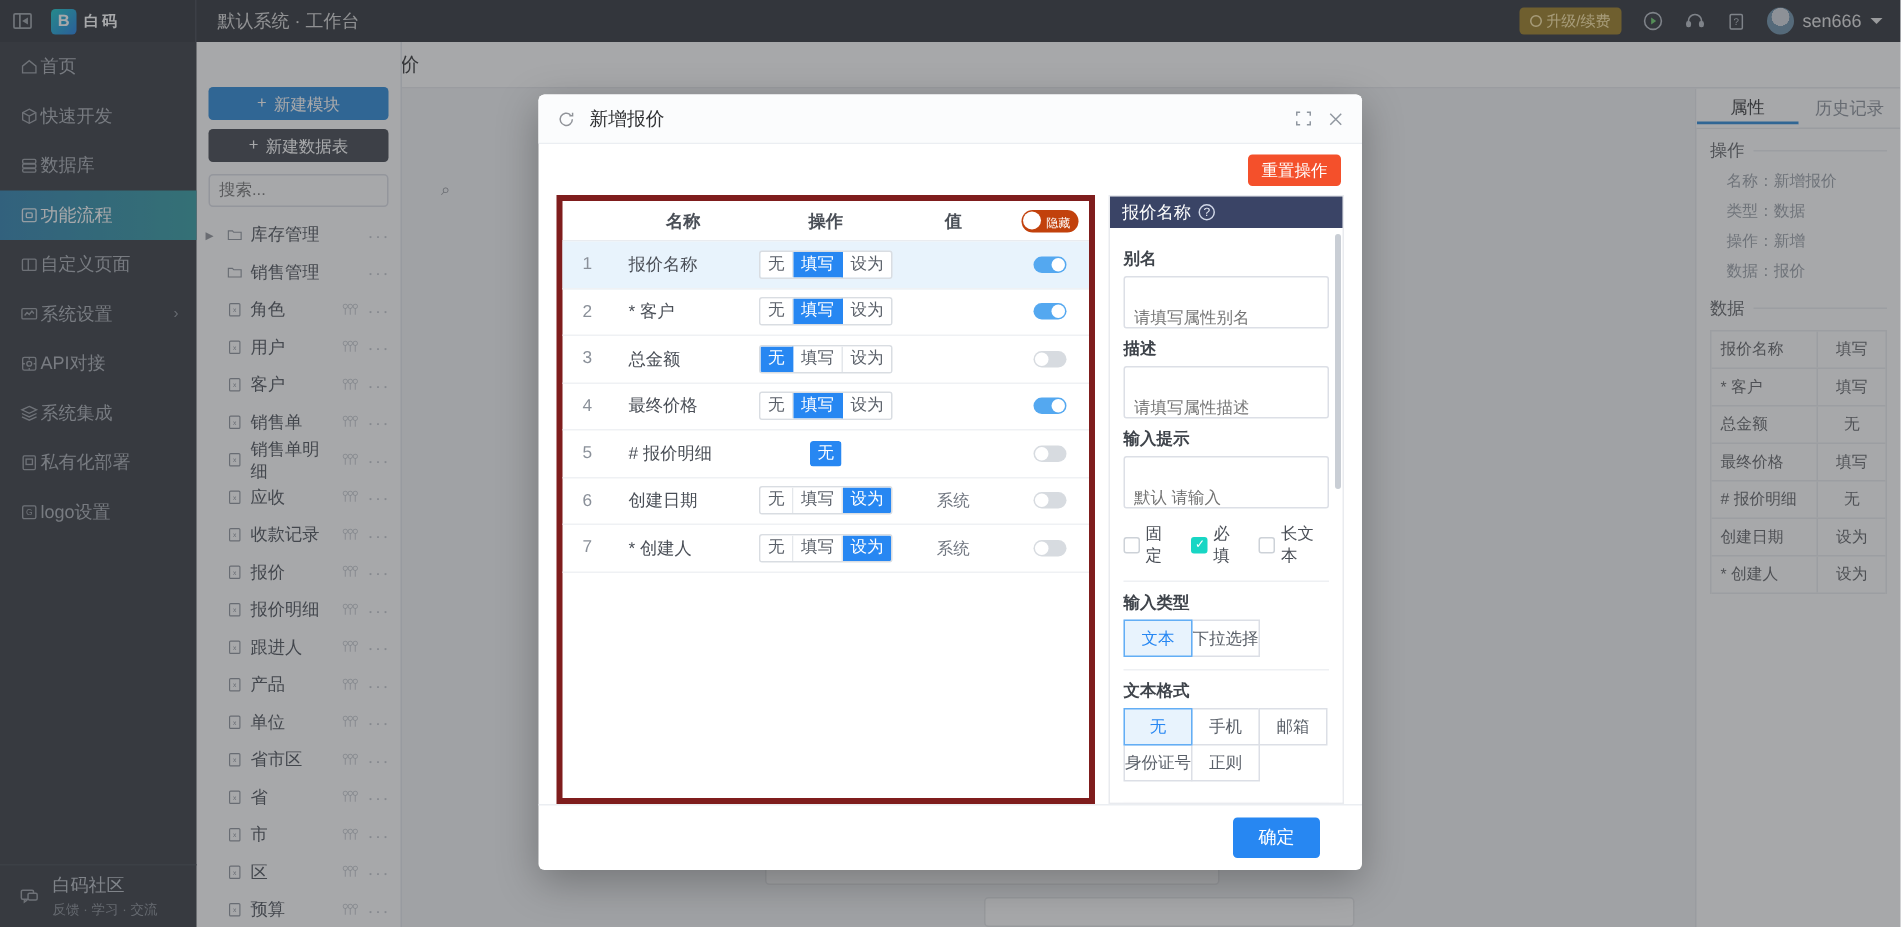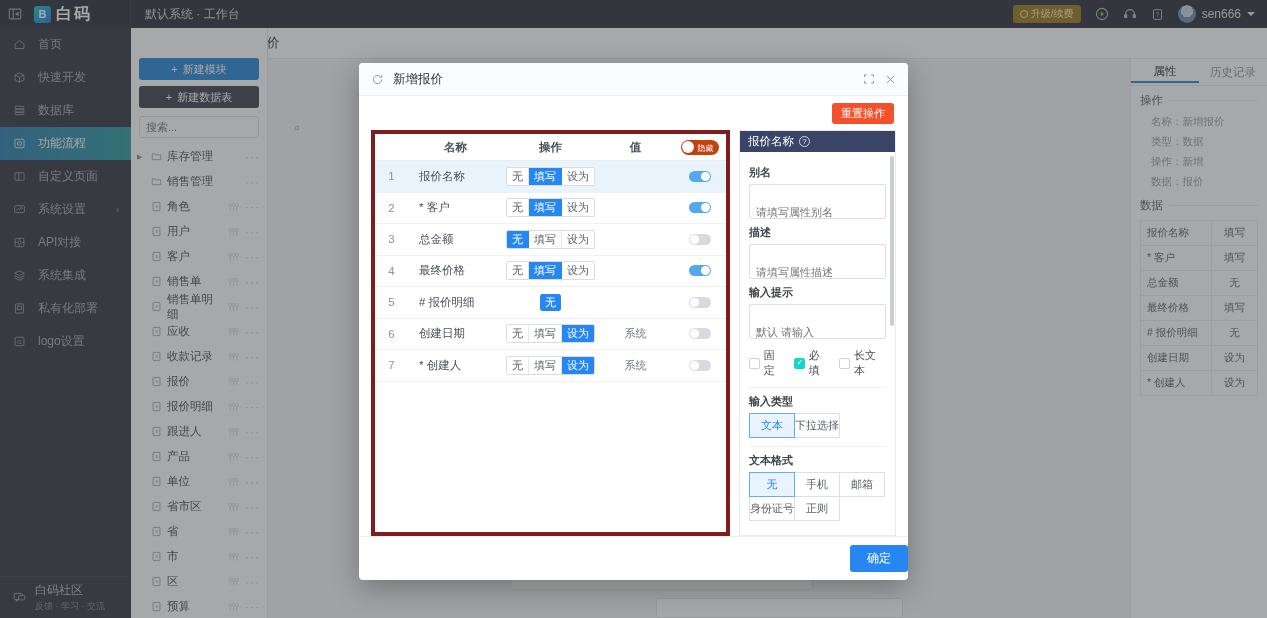--- a/index.html
+++ b/index.html
@@ -20,21 +20,21 @@
     color: #e8e8e8; z-index: 60;
   }
   .tb-collapse { width: 30px; display: flex; align-items: center; justify-content: center;
     color: #9aa0a6; cursor: pointer; }
   .tb-logo { display: flex; align-items: center; gap: 5px; padding-left: 4px; width: 100px; }
   .tb-logo-mark {
     width: 17px; height: 17px; border-radius: 3px;
     background: linear-gradient(135deg,#14c8c8 0%,#1f7ae0 100%);
     color:#fff; font-size: 11px; font-weight: bold; line-height: 17px; text-align:center;
   }
-  .tb-logo-text { font-size: 16px; font-weight: bold; letter-spacing: 2px; color: #fff; }
+  .tb-logo-text { font-size: 10px; font-weight: bold; letter-spacing: 2px; color: #fff; }
   .tb-divider { width: 1px; height: 28px; background: #3c4049; }
   .tb-breadcrumb { padding-left: 14px; font-size: 12px; color: #d6d6d6; flex: 1; }
   .tb-right { display: flex; align-items: center; gap: 14px; padding-right: 12px; }
   .tb-badge {
     background: #9a7b1f; color: #ffe9a8; font-size: 10px;
     padding: 2px 7px; border-radius: 3px; display: flex; align-items: center; gap: 3px;
     cursor: pointer;
   }
   .tb-badge .dot { width:8px;height:8px;border-radius:50%;border:1.5px solid #ffe9a8;display:inline-block;}
   .tb-ic { color: #b6bcc4; cursor: pointer; display:flex; align-items:center; }
@@ -44,21 +44,21 @@
   .tb-uname { font-size: 12px; color: #e2e2e2; }
   .caret { width:0;height:0;border-left:4px solid transparent;border-right:4px solid transparent;
     border-top:4px solid currentColor; display:inline-block; }
 
   
   .leftnav {
     position: absolute; top: 28px; left: 0; width: 131px; height: 590px;
     background: #33373e; z-index: 50; display: flex; flex-direction: column;
   }
   .nav-item {
-    height: 33px; display: flex; align-items: center; gap: 12px; padding-left: 12px;
+    height: 33px; display: flex; align-items: center; gap: 1px; padding-left: 12px;
     color: #a9aeb5; font-size: 12px; cursor: pointer; position: relative;
   }
   .nav-item.active { background: linear-gradient(90deg,#2b7fae 0%,#2f9aa0 100%); color: #fff; }
   .nav-ic { width: 14px; height: 14px; display:flex;align-items:center;justify-content:center;
     opacity:.85; }
   .nav-ic svg { width: 13px; height: 13px; }
   .nav-arrow { margin-left: auto; margin-right: 12px; color:#8b9098; font-size: 10px; }
   .nav-spacer { flex: 1; }
   .nav-community {
     height: 42px; display:flex; align-items:center; gap: 9px; padding-left: 12px;
@@ -204,21 +204,21 @@
   .btn-grid { display:flex; flex-wrap: wrap; }
   .bcell { width: 46px; height: 25px; border:1px solid #dcdfe6; margin: 0 -1px -1px 0;
     display:flex;align-items:center;justify-content:center; font-size: 11px; color:#5a6069;
     cursor:pointer; background:#fff; }
   .bcell.on { background:#e8f3fd; border-color:#63aef5; color:#2787f2; position:relative; z-index:2;}
   .cfg-scroll { position:absolute; right: 1px; top: 25px; width: 4px; height: 170px;
     background:#c9ced5; border-radius:2px; }
   .cfg-fade { position:absolute; left:0; right:0; bottom:0; height: 14px;
     background: linear-gradient(to bottom, rgba(255,255,255,0), #fff); }
   .m-foot { height: 44px; border-top: 1px solid #ebeef2; display:flex; align-items:center;
-    justify-content:flex-end; padding-right: 0; }
+    justify-content:flex-end; padding-right: 28px; }
   .m-ok { background:#2787f2; color:#fff; font-size: 12px; padding: 5px 17px; border-radius:3px;
     cursor:pointer; }
   .help-ic { width:11px;height:11px;border:1px solid #cfd6e6;border-radius:50%;
     font-size:8px;line-height:10px;text-align:center;color:#e6eaf5; }
 </style>
 </head>
 <body>
 
 <div id="app">
 

